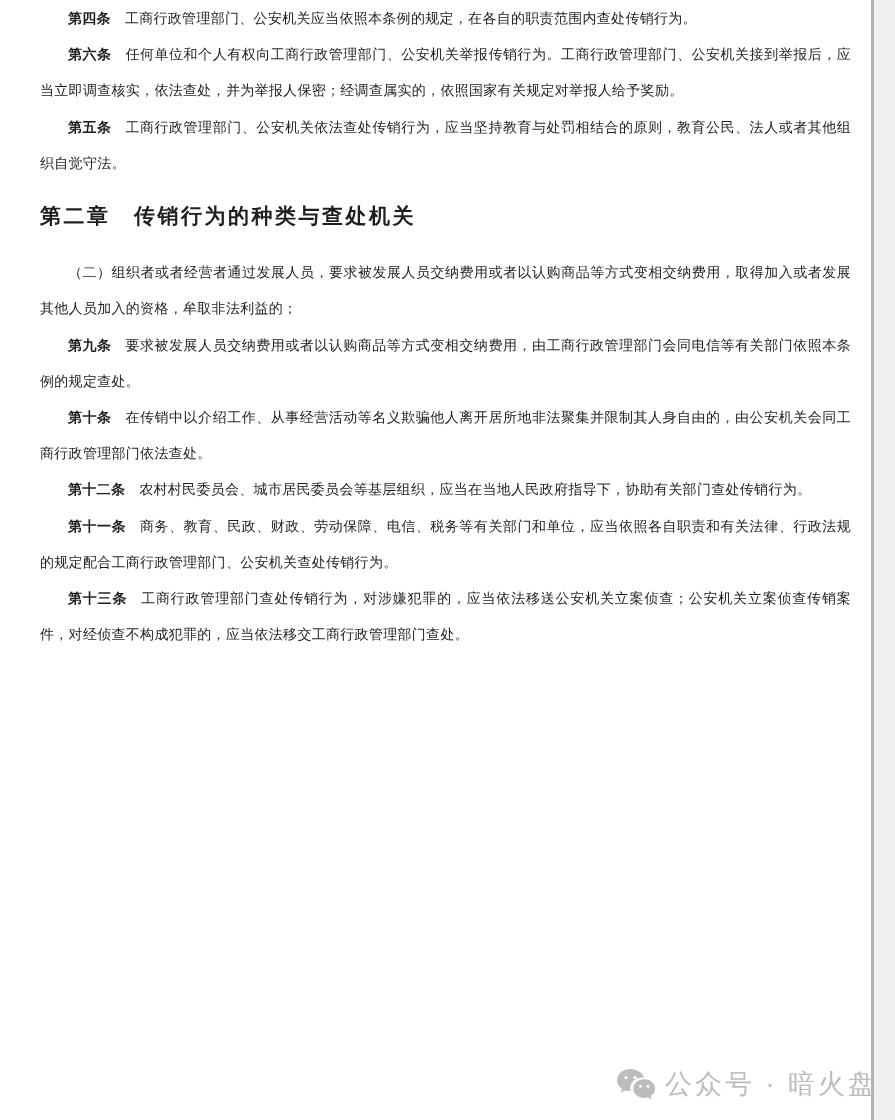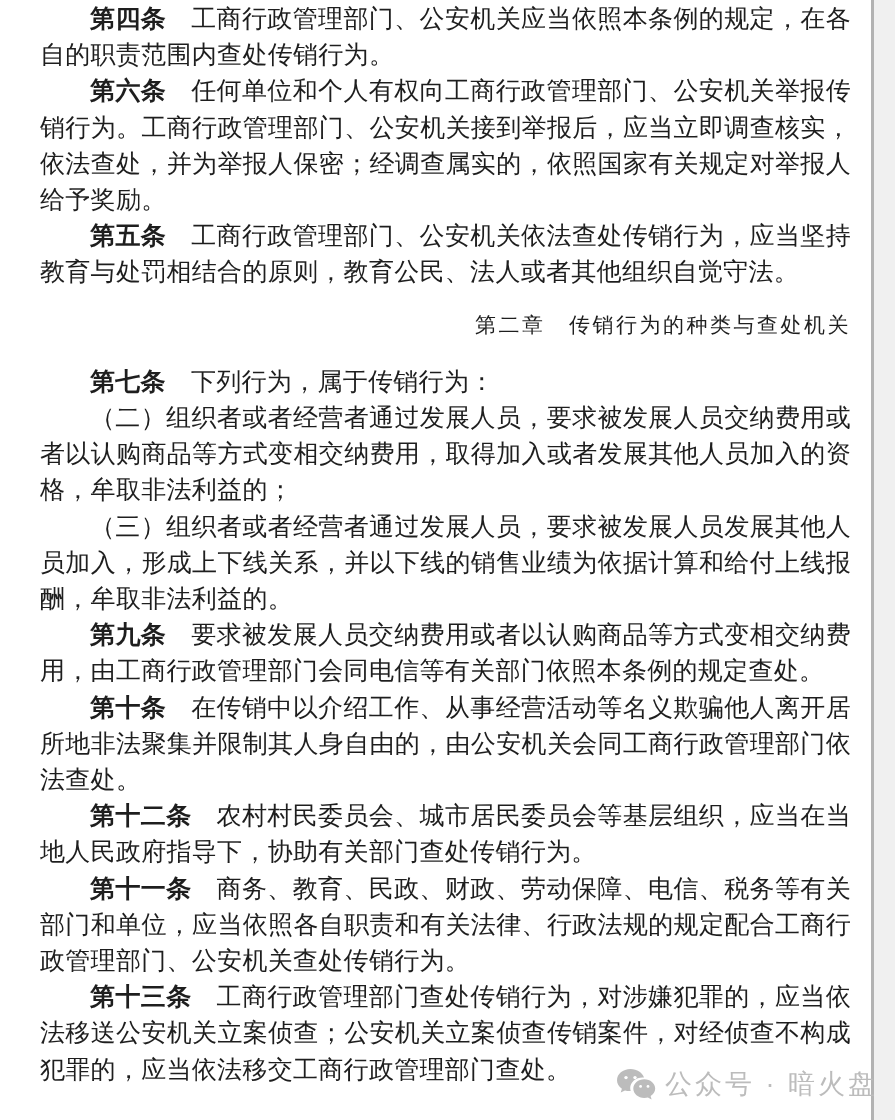--- a/index.html
+++ b/index.html
@@ -18,41 +18,41 @@
     height: 1120px;
     box-sizing: border-box;
     background: #ffffff;
     border-right: 3px solid #b2b2b2;
     padding: 1px 20px 0 40px;
     overflow: hidden;
   }
   .law {
     margin: 0;
     font-family: "Liberation Serif", "DejaVu Serif", serif;
-    font-size: 25px;
+    font-size: 14px;
     line-height: 36.2px;
     letter-spacing: 0.3px;
     color: #1e1e1e;
     text-align: justify;
     text-justify: inter-ideograph;
     text-indent: 2em;
   }
   .law .lbl {
     font-weight: bold;
     margin-right: 1em;
   }
   .chapter {
     margin: 16px 0 21px 0;
     font-family: "Liberation Serif", "DejaVu Serif", serif;
     font-size: 21px;
-    font-weight: normal;
+    font-weight: bold;
     line-height: 36.2px;
     letter-spacing: 2.5px;
     color: #1e1e1e;
-    text-align: right;
+    text-align: left;
     text-indent: 0;
   }
   .watermark {
     position: absolute;
     left: 616px;
     top: 1066px;
     display: flex;
     align-items: center;
     gap: 9px;
     color: #bcbcbc;
@@ -78,24 +78,22 @@
 <div class="page">
 
   <p class="law"><b class="lbl">第四条</b><span>工商行政管理部门、公安机关应当依照本条例的规定，在各自的职责范围内查处传销行为。</span></p>
 
   <p class="law"><b class="lbl">第六条</b><span>任何单位和个人有权向工商行政管理部门、公安机关举报传销行为。工商行政管理部门、公安机关接到举报后，应当立即调查核实，依法查处，并为举报人保密；经调查属实的，依照国家有关规定对举报人给予奖励。</span></p>
 
   <p class="law"><b class="lbl">第五条</b><span>工商行政管理部门、公安机关依法查处传销行为，应当坚持教育与处罚相结合的原则，教育公民、法人或者其他组织自觉守法。</span></p>
 
   <h2 class="chapter">第二章　传销行为的种类与查处机关</h2>
 
-  <p class="law"><b class="lbl">第七条</b><span>下列行为，属于传销行为：</span></p>
 
   <p class="law">（二）组织者或者经营者通过发展人员，要求被发展人员交纳费用或者以认购商品等方式变相交纳费用，取得加入或者发展其他人员加入的资格，牟取非法利益的；</p>
-  <p class="law">（三）组织者或者经营者通过发展人员，要求被发展人员发展其他人员加入，形成上下线关系，并以下线的销售业绩为依据计算和给付上线报酬，牟取非法利益的。</p>
 
 
   <p class="law"><b class="lbl">第九条</b><span>要求被发展人员交纳费用或者以认购商品等方式变相交纳费用，由工商行政管理部门会同电信等有关部门依照本条例的规定查处。</span></p>
 
   <p class="law"><b class="lbl">第十条</b><span>在传销中以介绍工作、从事经营活动等名义欺骗他人离开居所地非法聚集并限制其人身自由的，由公安机关会同工商行政管理部门依法查处。</span></p>
 
   <p class="law"><b class="lbl">第十二条</b><span>农村村民委员会、城市居民委员会等基层组织，应当在当地人民政府指导下，协助有关部门查处传销行为。</span></p>
 
   <p class="law"><b class="lbl">第十一条</b><span>商务、教育、民政、财政、劳动保障、电信、税务等有关部门和单位，应当依照各自职责和有关法律、行政法规的规定配合工商行政管理部门、公安机关查处传销行为。</span></p>
 

